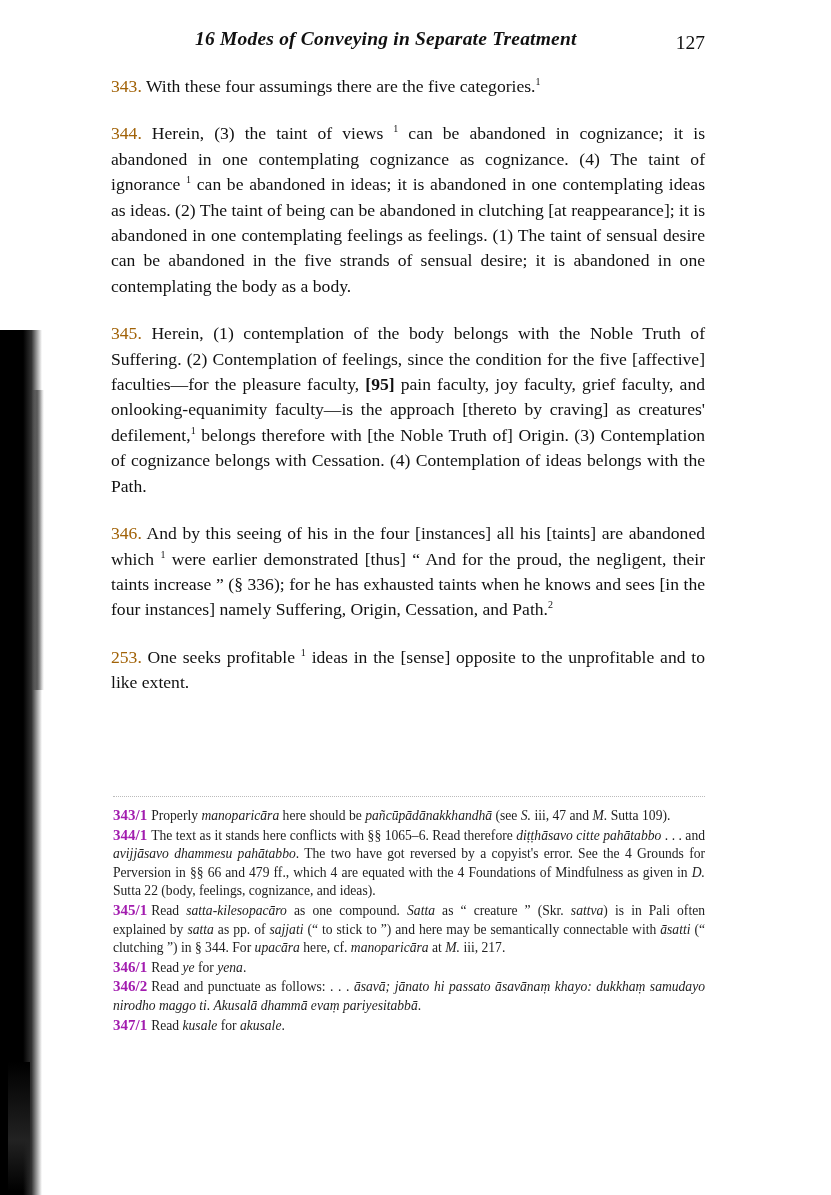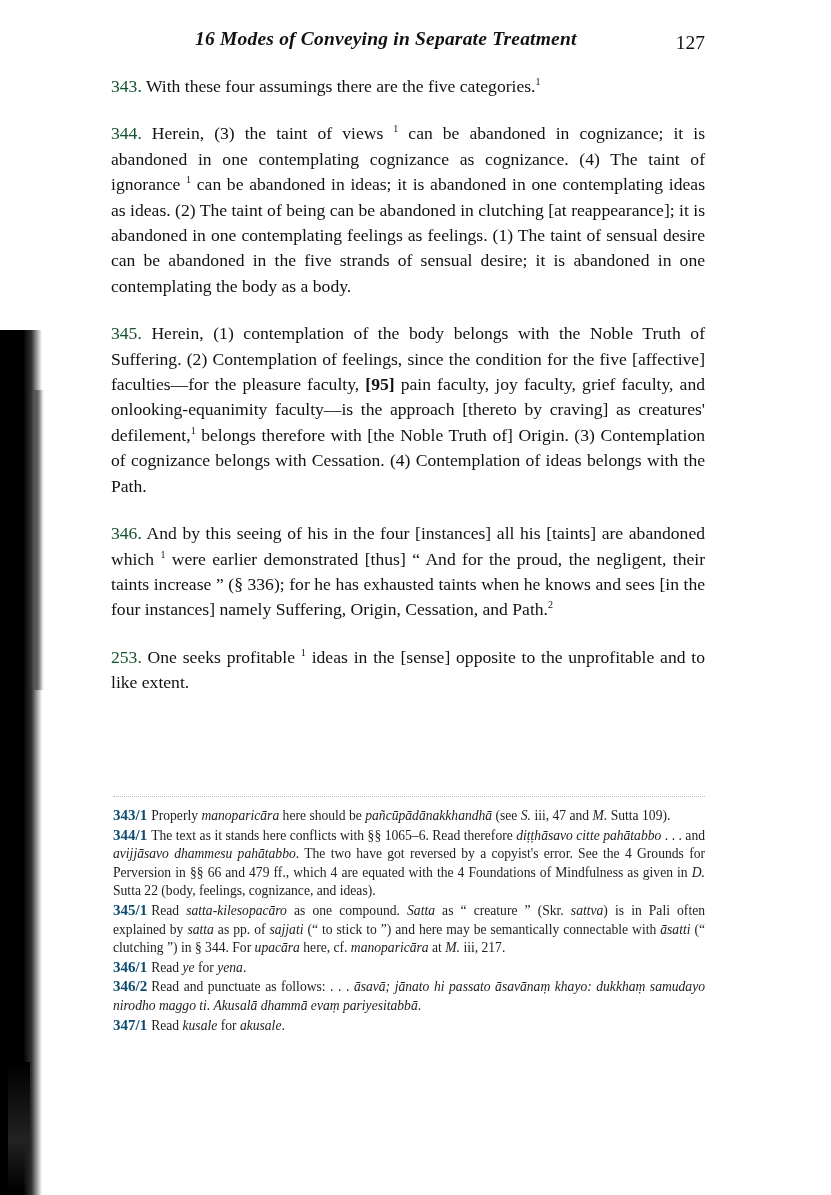--- a/index.html
+++ b/index.html
@@ -24,33 +24,33 @@
     position: absolute; left: 0; top: 0; font-style: italic; font-size: 19.5px; letter-spacing: 0.2px; font-weight: bold;
   }
   .folio { position: absolute; right: 10px; top: 4px; font-size: 19.5px; }
   .main {
     position: absolute; left: 111px; top: 74px; width: 594px;
     font-size: 17.6px; line-height: 25.4px; text-align: justify;
   }
   .main p { margin: 0; }
   .main p.gap { margin-top: 22px; }
   .main p.indent { text-indent: 24px; }
-  .pnum { color: #14532d; }
+  .pnum { color: #a16207; }
   sup { font-size: 10px; line-height: 0; vertical-align: 7px; }
   b.pg { font-weight: bold; }
   .rule {
     position: absolute; left: 113px; top: 796px; width: 592px; height: 0;
     border-top: 1px dotted #bbb;
   }
   .notes {
     position: absolute; left: 113px; top: 806px; width: 592px;
     font-size: 13.6px; line-height: 18.6px; text-align: justify; color: #222;
   }
   .notes p { margin: 0; }
-  .nref { font-weight: bold; font-size: 15px; color: #0c4a6e; margin-right: 4px; margin-top: 20px; }
+  .nref { font-weight: bold; font-size: 15px; color: #a21caf; margin-right: 4px; margin-top: 20px; }
   i { font-style: italic; }
 </style>
 </head>
 <body>
 
 <div class="binding"></div>
 <div class="binding2"></div>
 <div class="speck"></div>
 
 <header class="running-head">

